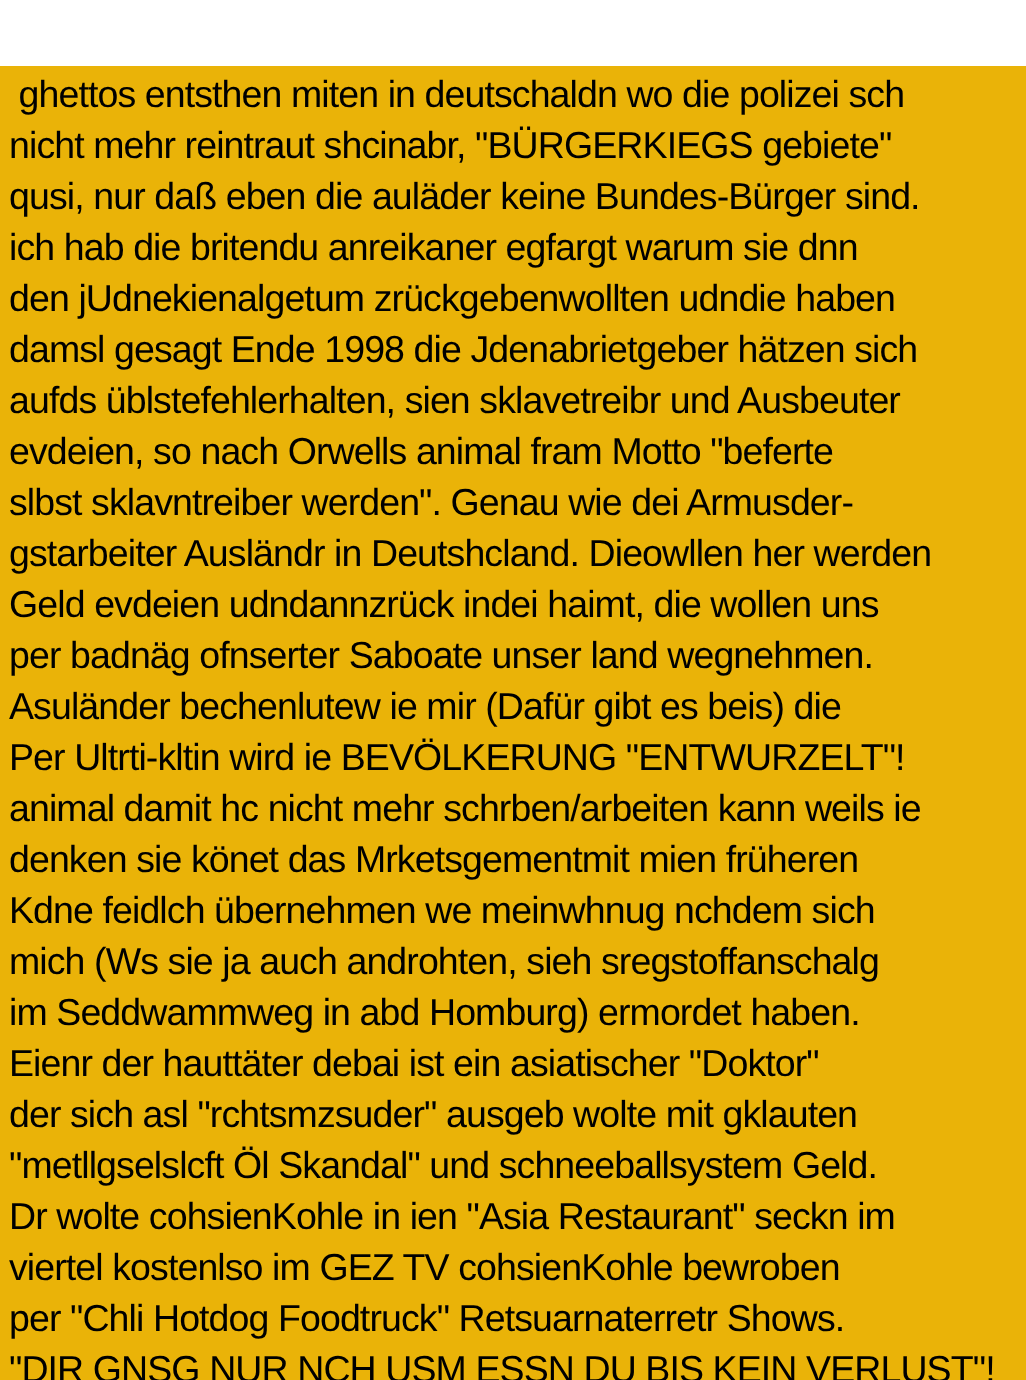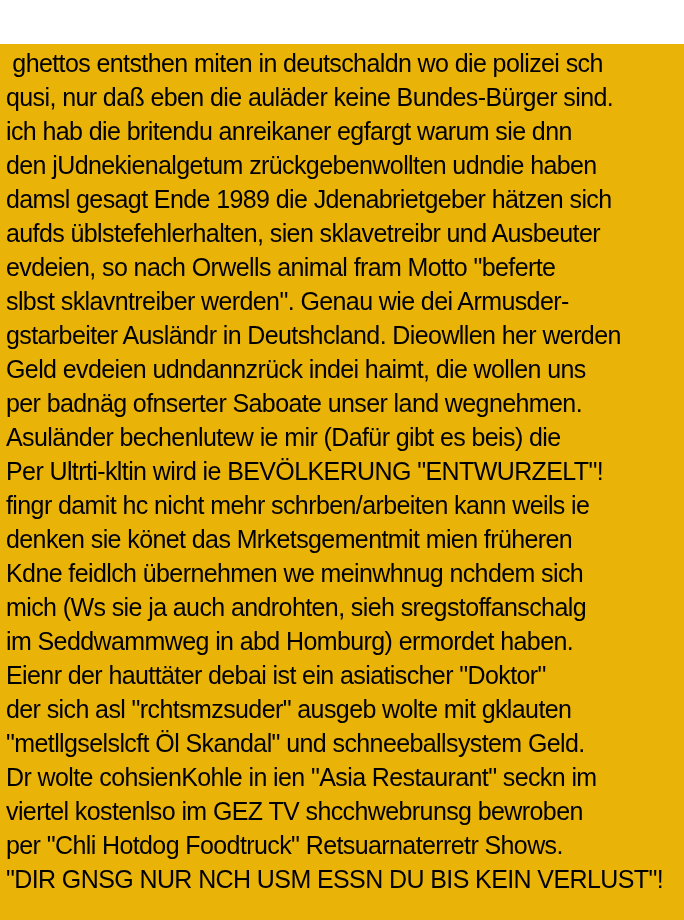--- a/index.html
+++ b/index.html
@@ -27,38 +27,39 @@
     white-space: pre;
     height: 34px;
   }
 </style>
 </head>
 <body>
 
 <div class="page">
   <div class="text-block">
     <div class="text-line"> ghettos entsthen miten in deutschaldn wo die polizei sch</div>
+    <div class="text-line">nicht mehr reintraut shcinabr, "BÜRGERKIEGS gebiete"</div>
     <div class="text-line">qusi, nur daß eben die auläder keine Bundes-Bürger sind.</div>
     <div class="text-line">ich hab die britendu anreikaner egfargt warum sie dnn</div>
     <div class="text-line">den jUdnekienalgetum zrückgebenwollten udndie haben</div>
-    <div class="text-line">damsl gesagt Ende 1989 die Jdenabrietgeber hätzen sich</div>
+    <div class="text-line">damsl gesagt Ende 1998 die Jdenabrietgeber hätzen sich</div>
     <div class="text-line">aufds üblstefehlerhalten, sien sklavetreibr und Ausbeuter</div>
     <div class="text-line">evdeien, so nach Orwells animal fram Motto "beferte</div>
     <div class="text-line">slbst sklavntreiber werden". Genau wie dei Armusder-</div>
     <div class="text-line">gstarbeiter Ausländr in Deutshcland. Dieowllen her werden</div>
     <div class="text-line">Geld evdeien udndannzrück indei haimt, die wollen uns</div>
     <div class="text-line">per badnäg ofnserter Saboate unser land wegnehmen.</div>
     <div class="text-line">Asuländer bechenlutew ie mir (Dafür gibt es beis) die</div>
     <div class="text-line">Per Ultrti-kltin wird ie BEVÖLKERUNG "ENTWURZELT"!</div>
-    <div class="text-line">fingr damit hc nicht mehr schrben/arbeiten kann weils ie</div>
+    <div class="text-line">animal damit hc nicht mehr schrben/arbeiten kann weils ie</div>
     <div class="text-line">denken sie könet das Mrketsgementmit mien früheren</div>
     <div class="text-line">Kdne feidlch übernehmen we meinwhnug nchdem sich</div>
     <div class="text-line">mich (Ws sie ja auch androhten, sieh sregstoffanschalg</div>
     <div class="text-line">im Seddwammweg in abd Homburg) ermordet haben.</div>
     <div class="text-line">Eienr der hauttäter debai ist ein asiatischer "Doktor"</div>
     <div class="text-line">der sich asl "rchtsmzsuder" ausgeb wolte mit gklauten</div>
     <div class="text-line">"metllgselslcft Öl Skandal" und schneeballsystem Geld.</div>
     <div class="text-line">Dr wolte cohsienKohle in ien "Asia Restaurant" seckn im</div>
-    <div class="text-line">viertel kostenlso im GEZ TV shcchwebrunsg bewroben</div>
+    <div class="text-line">viertel kostenlso im GEZ TV cohsienKohle bewroben</div>
     <div class="text-line">per "Chli Hotdog Foodtruck" Retsuarnaterretr Shows.</div>
     <div class="text-line">"DIR GNSG NUR NCH USM ESSN DU BIS KEIN VERLUST"!</div>
   </div>
 </div>
 
 </body></html>

